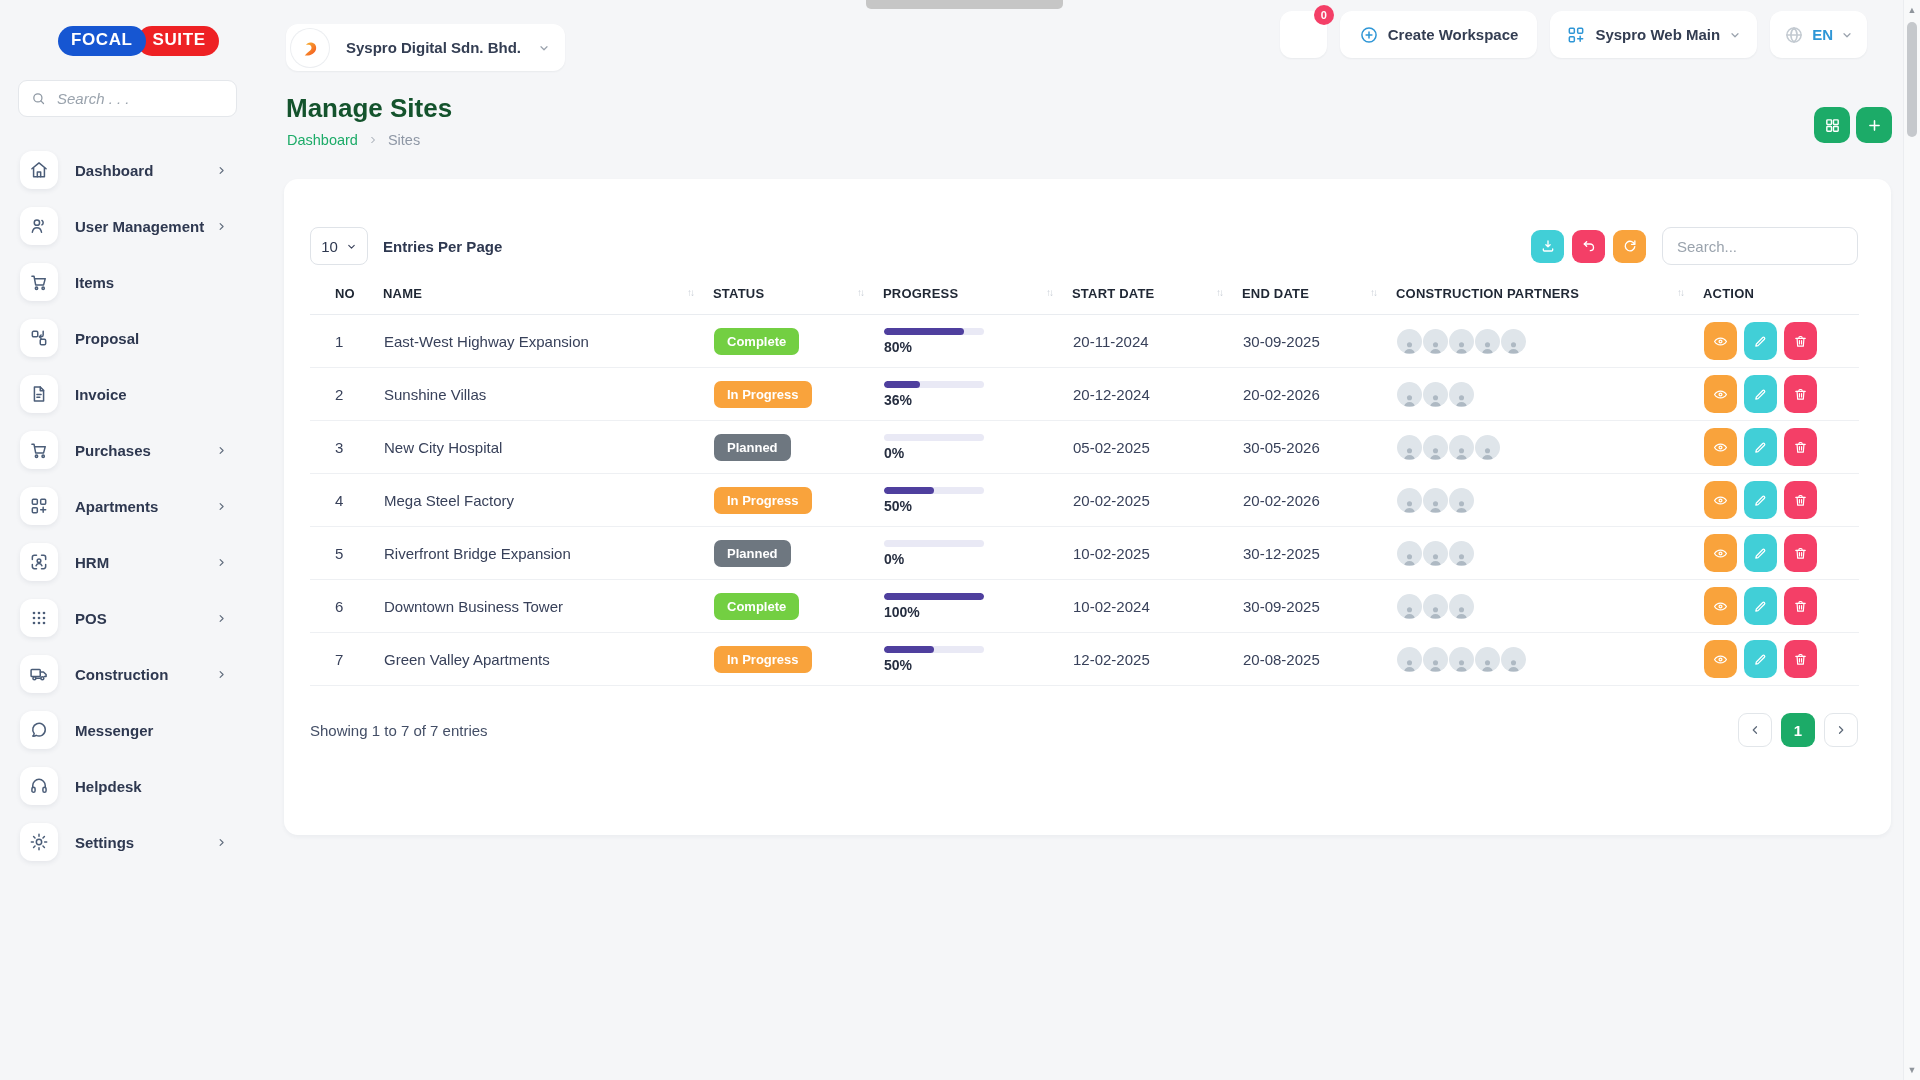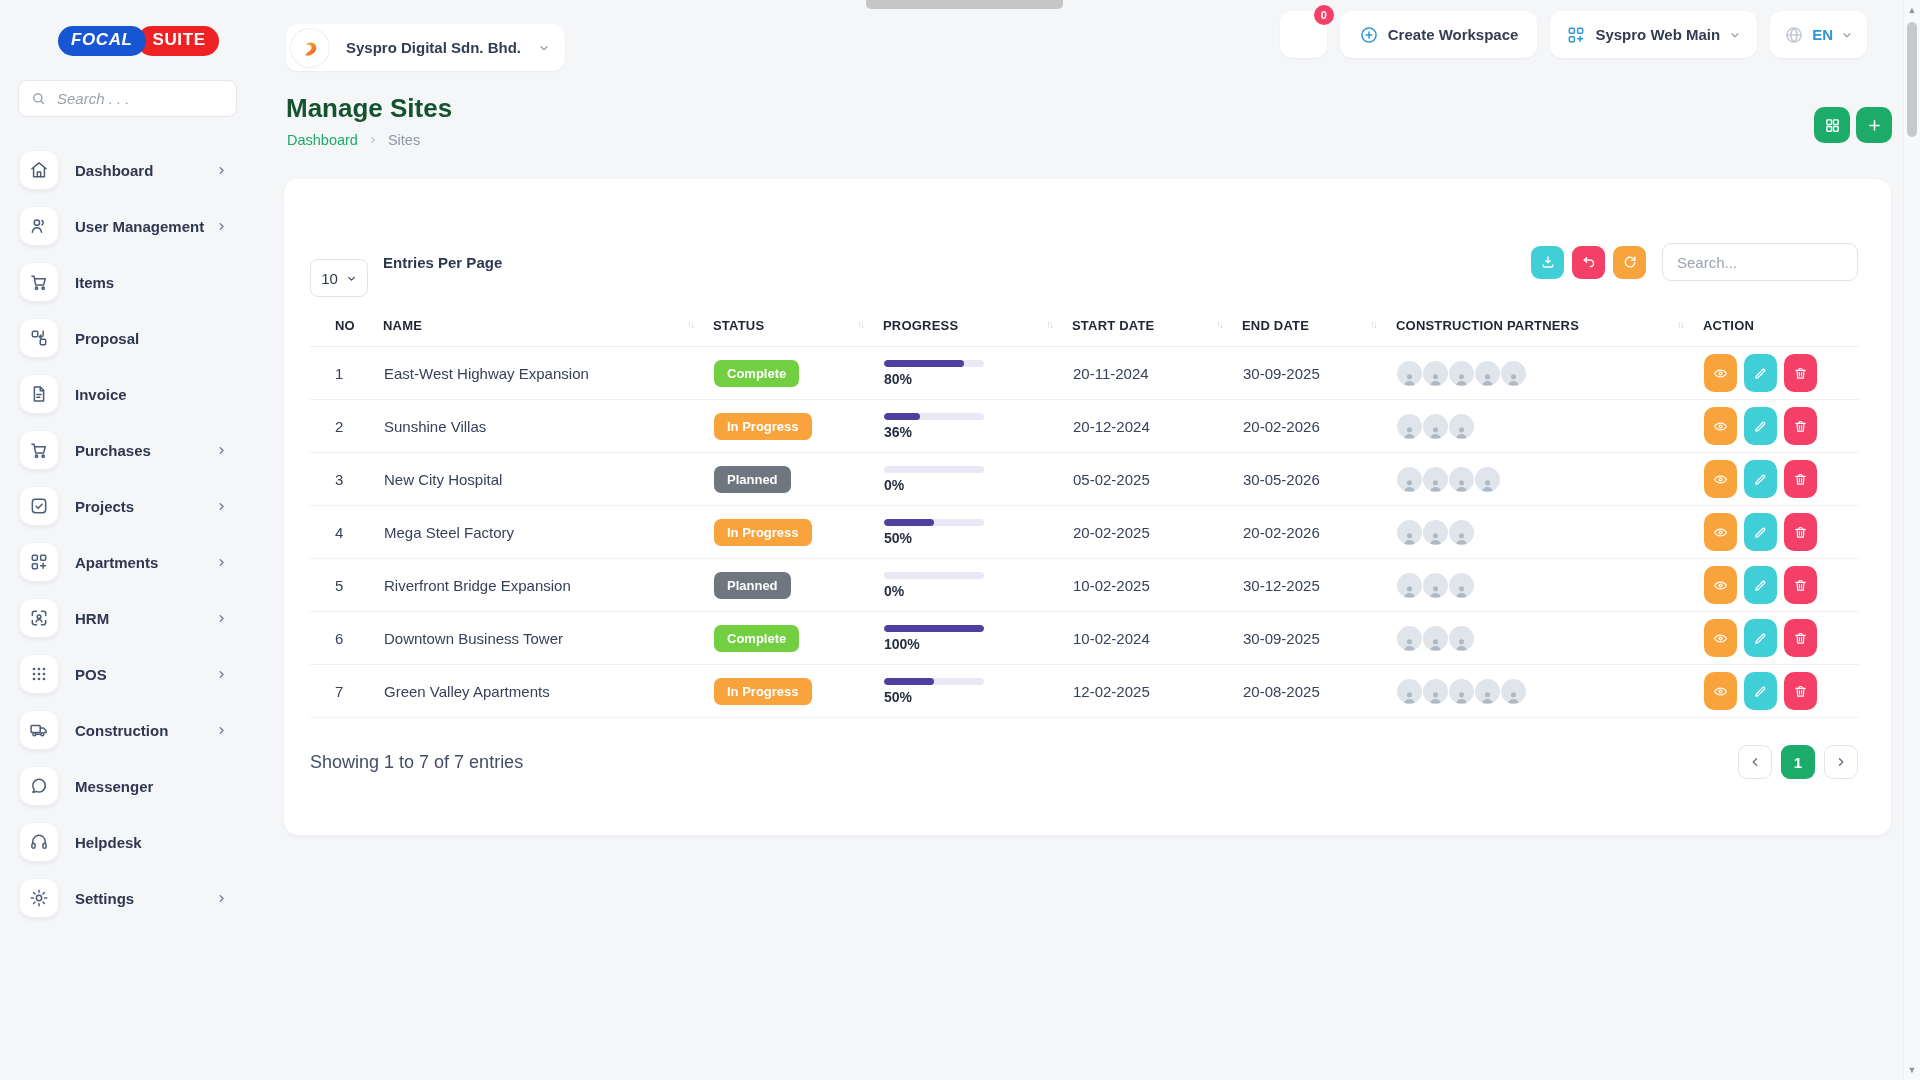--- a/index.html
+++ b/index.html
@@ -22,21 +22,21 @@
     font-size:9px; color:#8f959c; }
   .sb-up { top:5px; } .sb-down { bottom:5px; }
   .sb-thumb { position:absolute; top:22px; left:3px; width:10px; height:115px;
     background:#c5c8cc; border-radius:5px; }
 
   
   .sidebar { position:absolute; left:0; top:0; width:255px; height:100%; }
   .logo { position:absolute; left:58px; top:26px; display:flex; align-items:center; }
   .logo-pill { color:#fff; font-weight:800; font-size:17px; letter-spacing:.6px;
     padding:4px 13px 6px; border-radius:16px; }
-  .logo-focal { background:var(--logo-blue); position:relative; z-index:2;font-style:italic; }
+  .logo-focal { background:var(--logo-blue); position:relative; z-index:2; }
   .logo-suite { background:var(--logo-red); margin-left:-9px; padding-left:16px; }
   .side-search { position:absolute; left:18px; top:80px; width:219px; height:37px;
     background:#fff; border:1px solid #e4e7eb; border-radius:9px;
     display:flex; align-items:center; gap:9px; padding:0 12px; color:#8e98a3; }
   .side-search svg { width:15px; height:15px; flex:none; }
   .side-search span { font-size:15px; }
   .nav { position:absolute; left:0; top:151px; width:100%; display:flex;
     flex-direction:column; gap:18px; padding-left:20px; }
   .nav-item { display:flex; align-items:center; position:relative; cursor:pointer; }
   .nav-tile { width:38px; height:38px; background:#fff; border-radius:12px;
@@ -83,21 +83,21 @@
   .green-btn svg { width:17px; height:17px; }
 
   
   .card { position:absolute; left:29px; top:179px; width:1607px; height:656px;
     background:#fff; border-radius:14px; box-shadow:0 2px 4px rgba(40,52,74,.05); }
   .controls { display:flex; justify-content:space-between; align-items:center;
     padding:48px 33px 0 26px; }
   .per-page { display:flex; align-items:center; }
   .pp-select { width:58px; height:38px; border:1px solid #dfe3e8; border-radius:8px;
     background:#fff; display:flex; align-items:center; justify-content:center;
-    gap:8px; font-size:15px; color:#2e3850; cursor:pointer;margin-top:32px; }
+    gap:8px; font-size:15px; color:#2e3850; cursor:pointer; }
   .pp-select .chev svg { width:11px; height:11px; color:#39415a; }
   .pp-label { margin-left:15px; font-size:15px; font-weight:700; color:#2e3850; }
   .controls-right { display:flex; align-items:center; gap:8px; }
   .tool-btn { width:33px; height:33px; border-radius:9px; border:none; cursor:pointer;
     color:#fff; display:flex; align-items:center; justify-content:center; }
   .tool-btn svg { width:16px; height:16px; }
   .tool-download { background:var(--cyan); }
   .tool-undo { background:var(--pink); }
   .tool-refresh { background:var(--orange); }
   .table-search { width:196px; height:38px; border:1px solid #dfe3e8; border-radius:9px;
@@ -130,21 +130,21 @@
   .action-btns { display:flex; gap:7px; }
   .act-btn { width:33px; height:38px; border-radius:10px; border:none; cursor:pointer;
     color:#fff; display:flex; align-items:center; justify-content:center; }
   .act-btn svg { width:15px; height:15px; }
   .act-view { background:var(--orange); }
   .act-edit { background:var(--cyan); }
   .act-delete { background:var(--pink); }
 
   .card-footer { display:flex; justify-content:space-between; align-items:center;
     padding:27px 33px 0 26px; }
-  .showing { font-size:18px; color:#434e66; }
+  .showing { font-size:15px; color:#434e66; }
   .pagination { display:flex; gap:9px; }
   .page-btn { width:34px; height:34px; border-radius:9px; display:flex;
     align-items:center; justify-content:center; cursor:pointer; }
   .page-nav { background:#fff; border:1px solid #e2e6ea; color:#5c6878; }
   .page-nav svg { width:12px; height:12px; }
   .page-num { background:var(--green); border:none; color:#fff; font-size:15px; font-weight:700; }
 </style>
 </head>
 <body>
 
@@ -228,34 +228,20 @@
       </div>
       <div class="nav-item">
         <span class="nav-tile">
           <svg viewBox="0 0 24 24" fill="none" stroke="currentColor" stroke-width="1.8" stroke-linecap="round" stroke-linejoin="round">
             <circle cx="9" cy="19.5" r="1.4"></circle>
             <circle cx="17" cy="19.5" r="1.4"></circle>
             <path d="M3.5 5H6l2 10.5h9.5l2-7.5H7"></path>
           </svg>
         </span>
         <span class="nav-label">Purchases</span>
-        <span class="nav-chevron">
-          <svg viewBox="0 0 24 24" fill="none" stroke="currentColor" stroke-width="2.4" stroke-linecap="round" stroke-linejoin="round">
-            <path d="m9 5.5 6.5 6.5L9 18.5"></path>
-          </svg>
-        </span>
-      </div>
-      <div class="nav-item">
-        <span class="nav-tile">
-          <svg viewBox="0 0 24 24" fill="none" stroke="currentColor" stroke-width="1.8" stroke-linecap="round" stroke-linejoin="round">
-            <rect x="4" y="4" width="16" height="16" rx="3.5"></rect>
-            <path d="m8.5 12.2 2.4 2.4 4.8-4.8"></path>
-          </svg>
-        </span>
-        <span class="nav-label">Projects</span>
         <span class="nav-chevron">
           <svg viewBox="0 0 24 24" fill="none" stroke="currentColor" stroke-width="2.4" stroke-linecap="round" stroke-linejoin="round">
             <path d="m9 5.5 6.5 6.5L9 18.5"></path>
           </svg>
         </span>
       </div>
       <div class="nav-item">
         <span class="nav-tile">
           <svg viewBox="0 0 24 24" fill="none" stroke="currentColor" stroke-width="1.8" stroke-linecap="round" stroke-linejoin="round">
             <rect x="4" y="4" width="6" height="6" rx="1.2"></rect>

